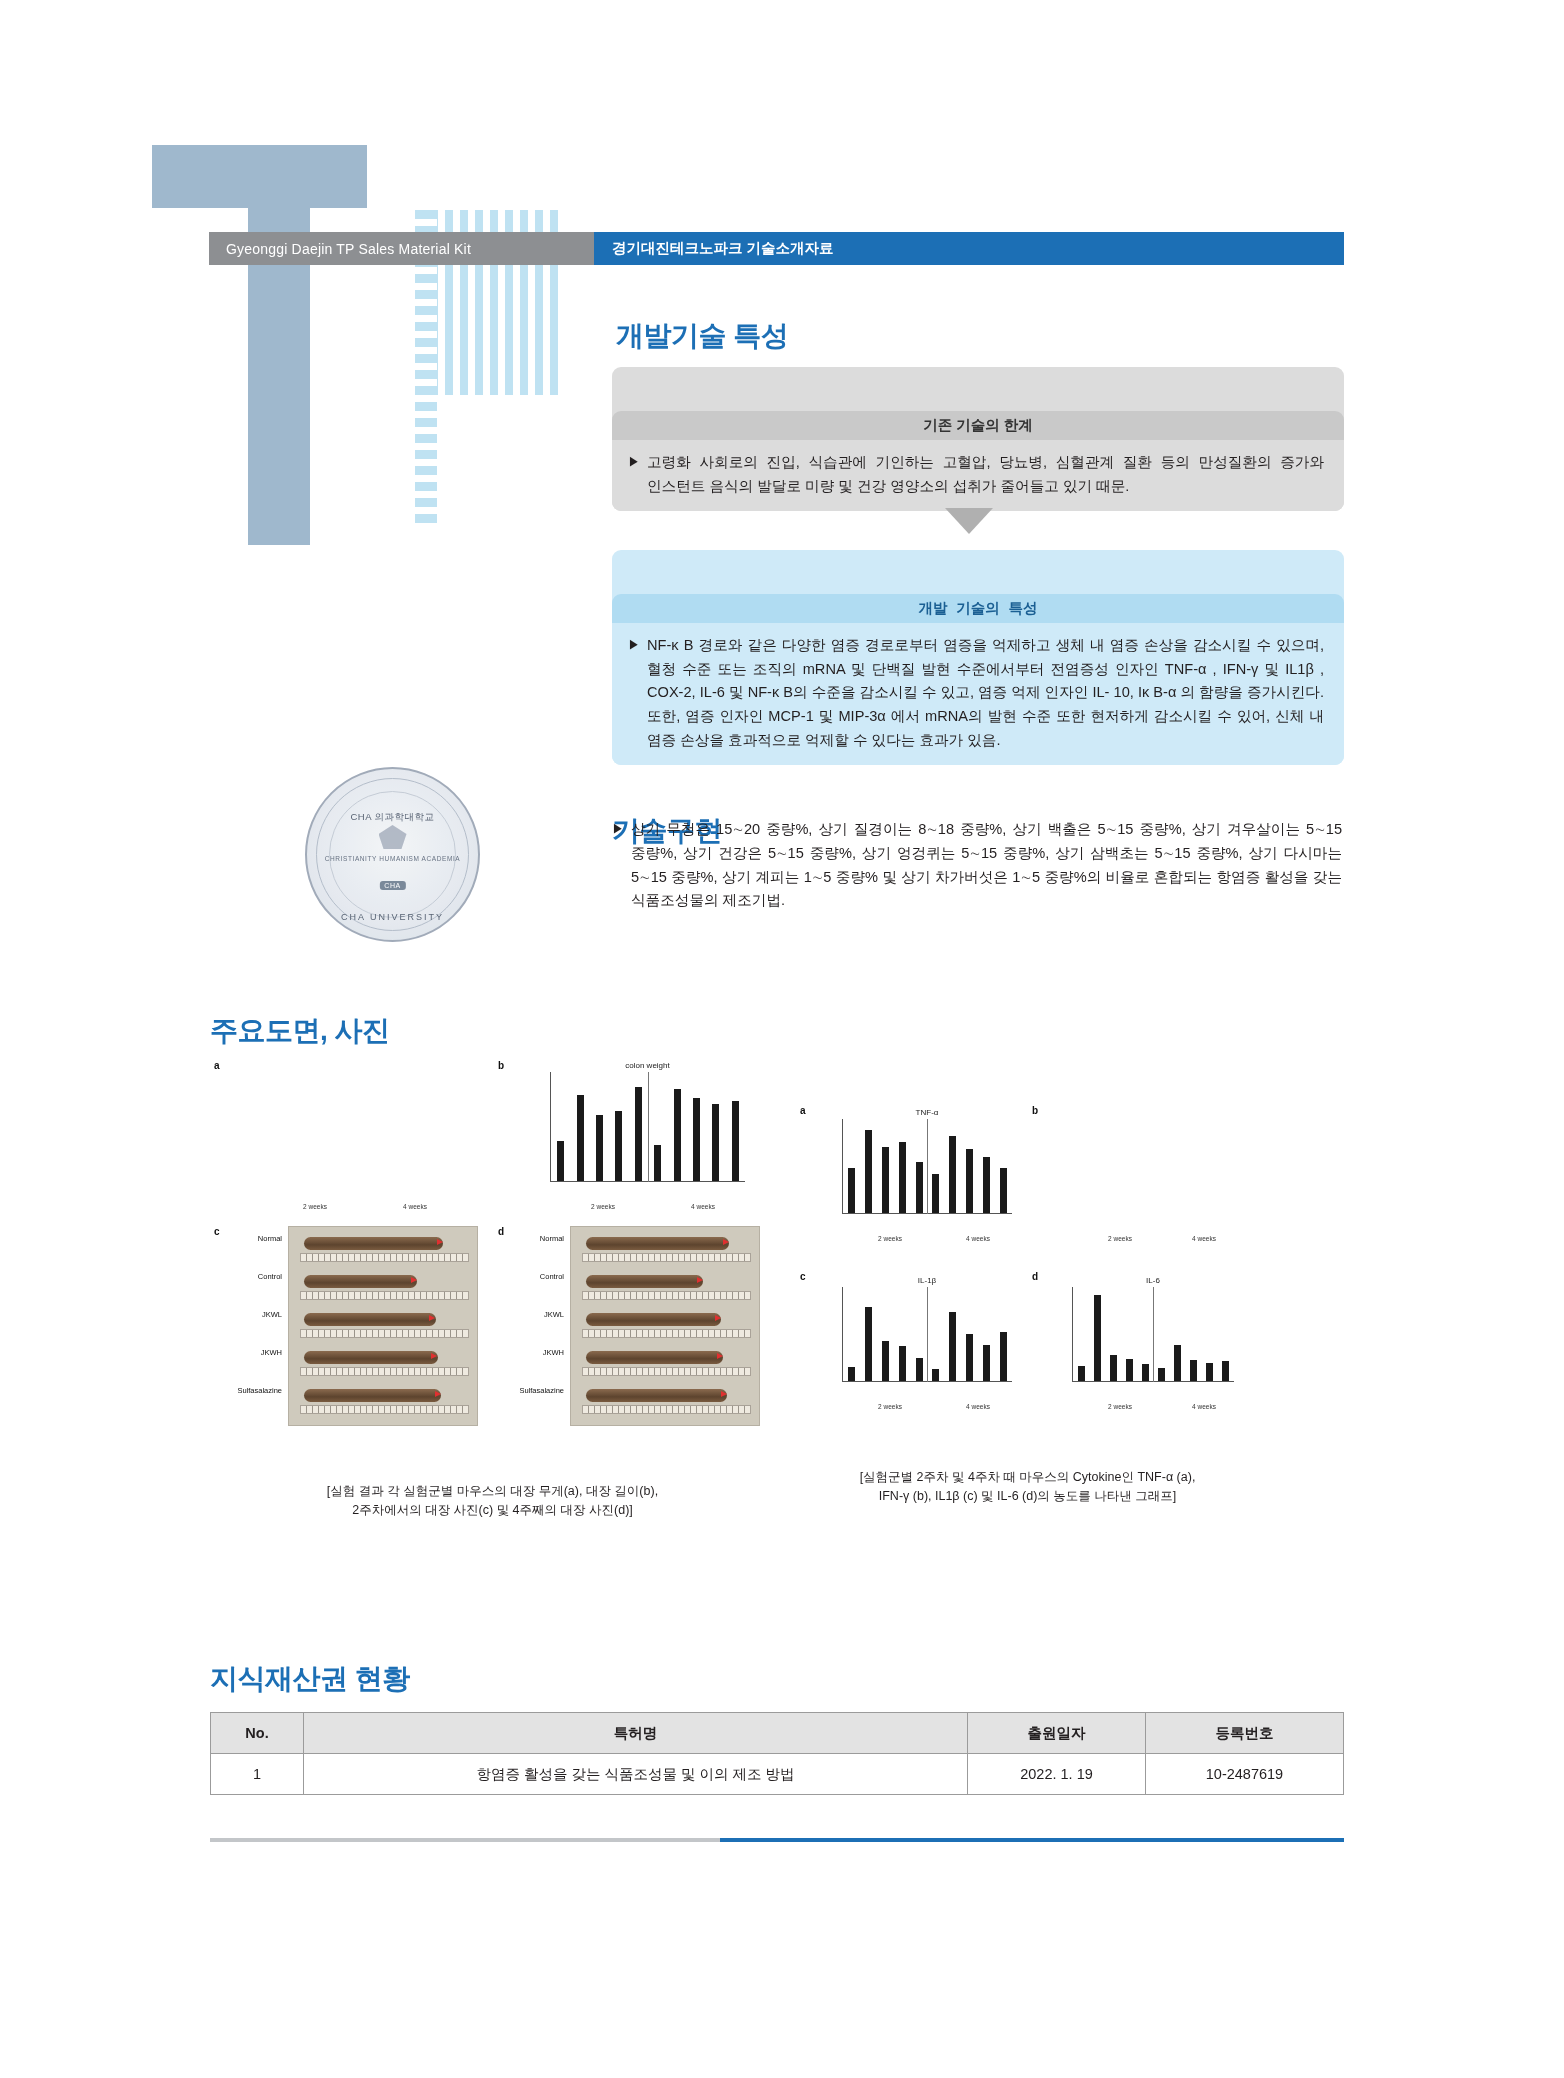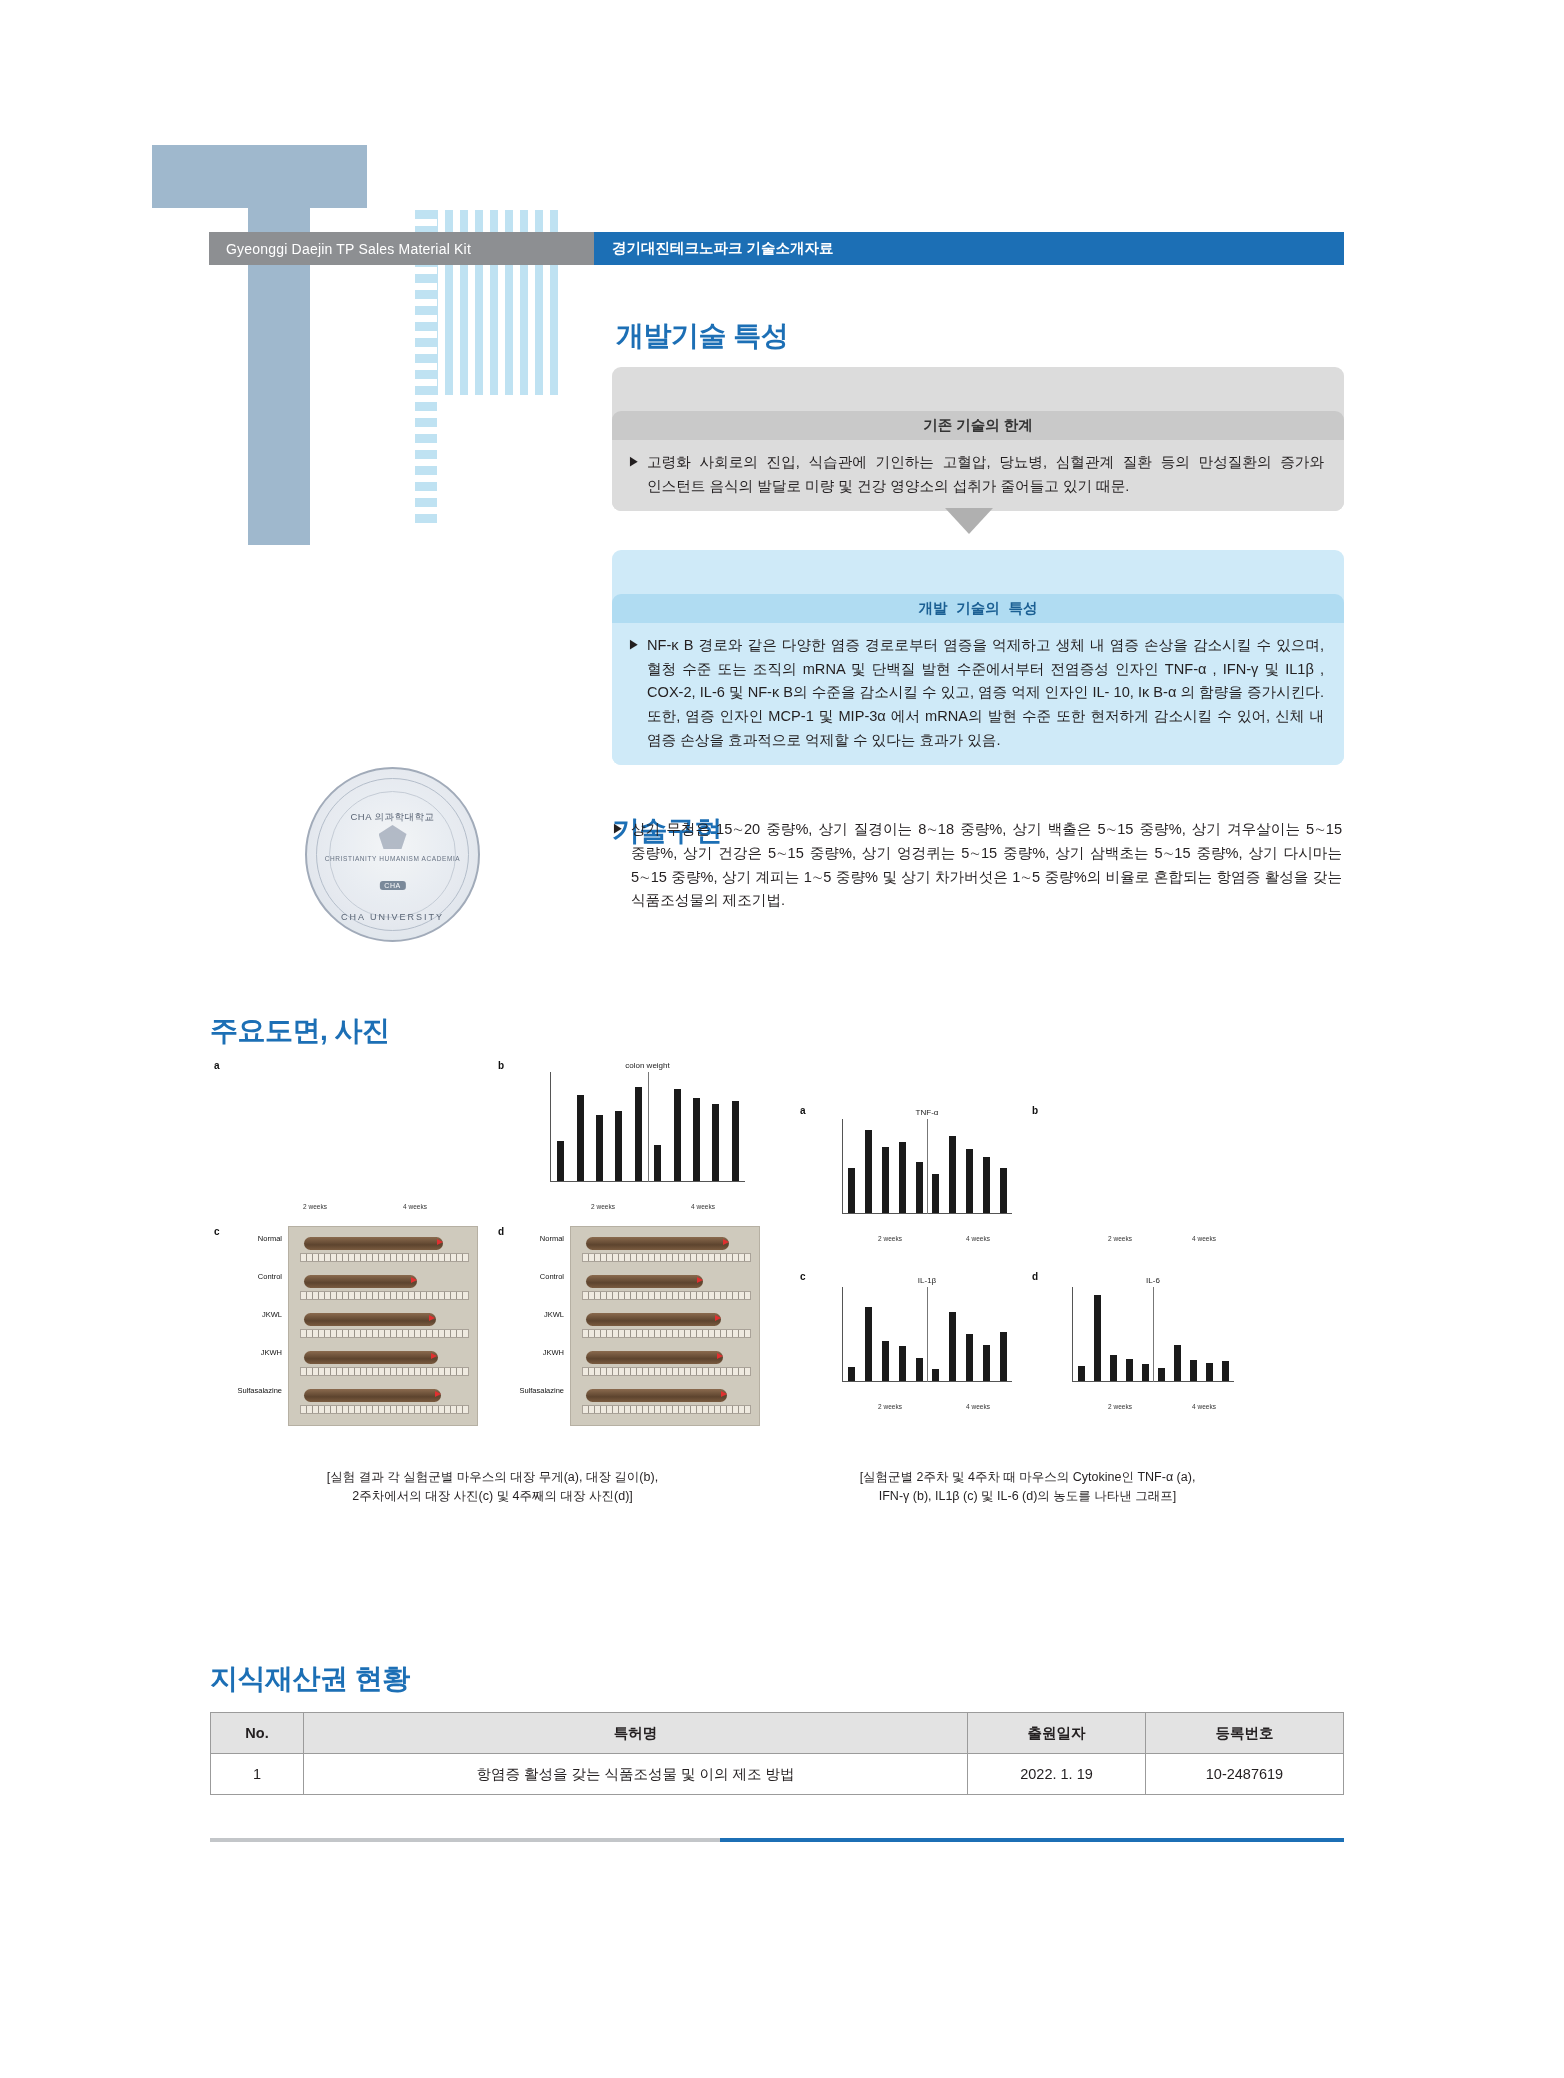--- a/index.html
+++ b/index.html
@@ -564,21 +564,21 @@
       <div class="bar" style="height:38%"></div>
       <div class="bar" style="height:22%"></div>
       <div class="bar" style="height:19%"></div>
       <div class="bar" style="height:21%"></div>
     </div>
   </div>
   <div class="group-label" style="left:290px; top:298px; width:60px;">2 weeks</div>
   <div class="group-label" style="left:374px; top:298px; width:60px;">4 weeks</div>
 </div>
 
-<div class="fig-caption" id="cap-left" style="white-space:pre-line;">[실험 결과 각 실험군별 마우스의 대장 무게(a), 대장 길이(b),
+<div class="fig-caption" id="cap-left" style="white-space:pre-line;margin-top:14px;">[실험 결과 각 실험군별 마우스의 대장 무게(a), 대장 길이(b),
 2주차에서의 대장 사진(c) 및 4주째의 대장 사진(d)]</div>
 <div class="fig-caption" id="cap-right" style="white-space:pre-line;">[실험군별 2주차 및 4주차 때 마우스의 Cytokine인 TNF-α (a),
 IFN-γ (b), IL1β (c) 및 IL-6 (d)의 농도를 나타낸 그래프]</div>
 
 <div class="sec-title" id="title-ip">지식재산권 현황</div>
 
 <table class="ip-table">
   <thead>
     <tr>
       <th class="col-no">No.</th>

